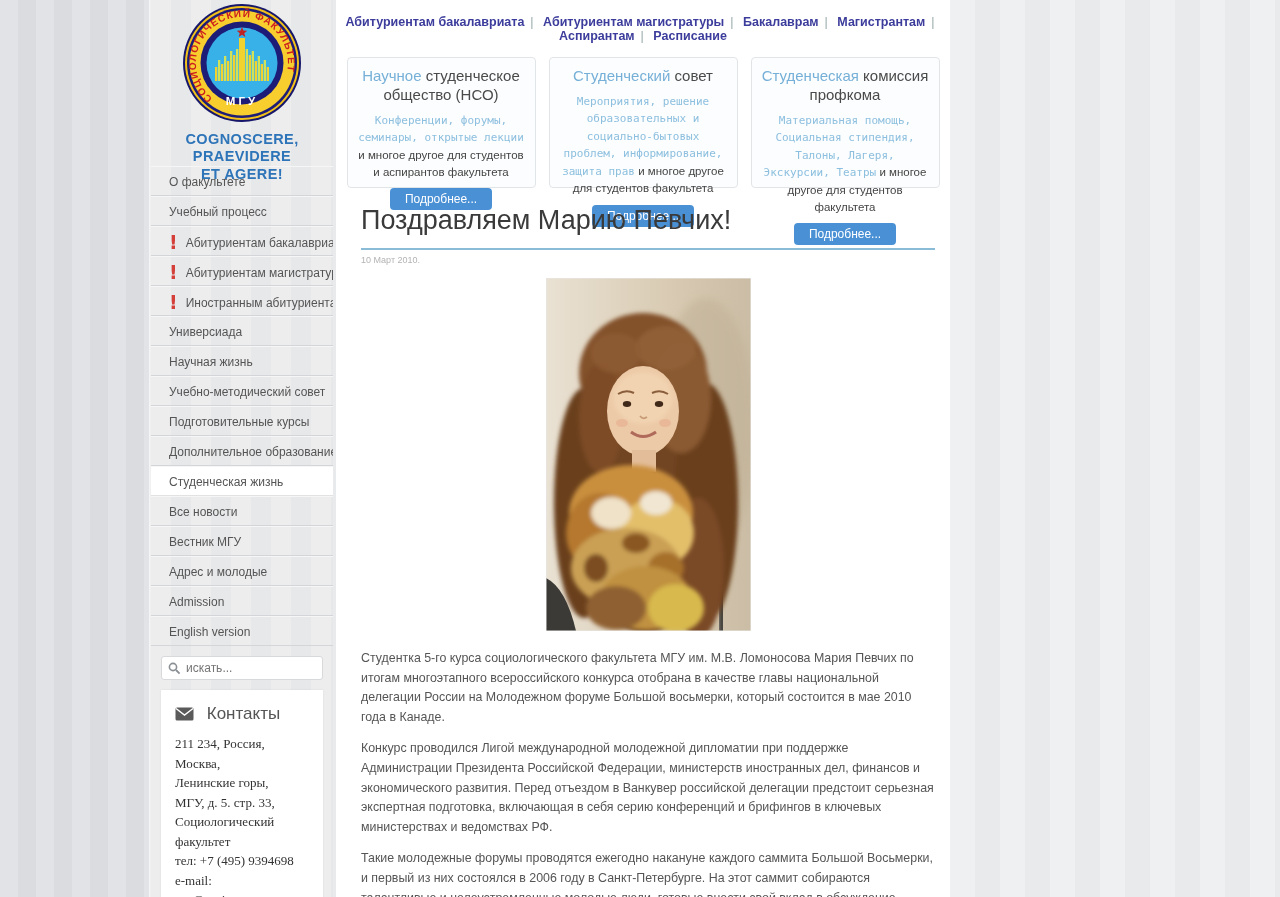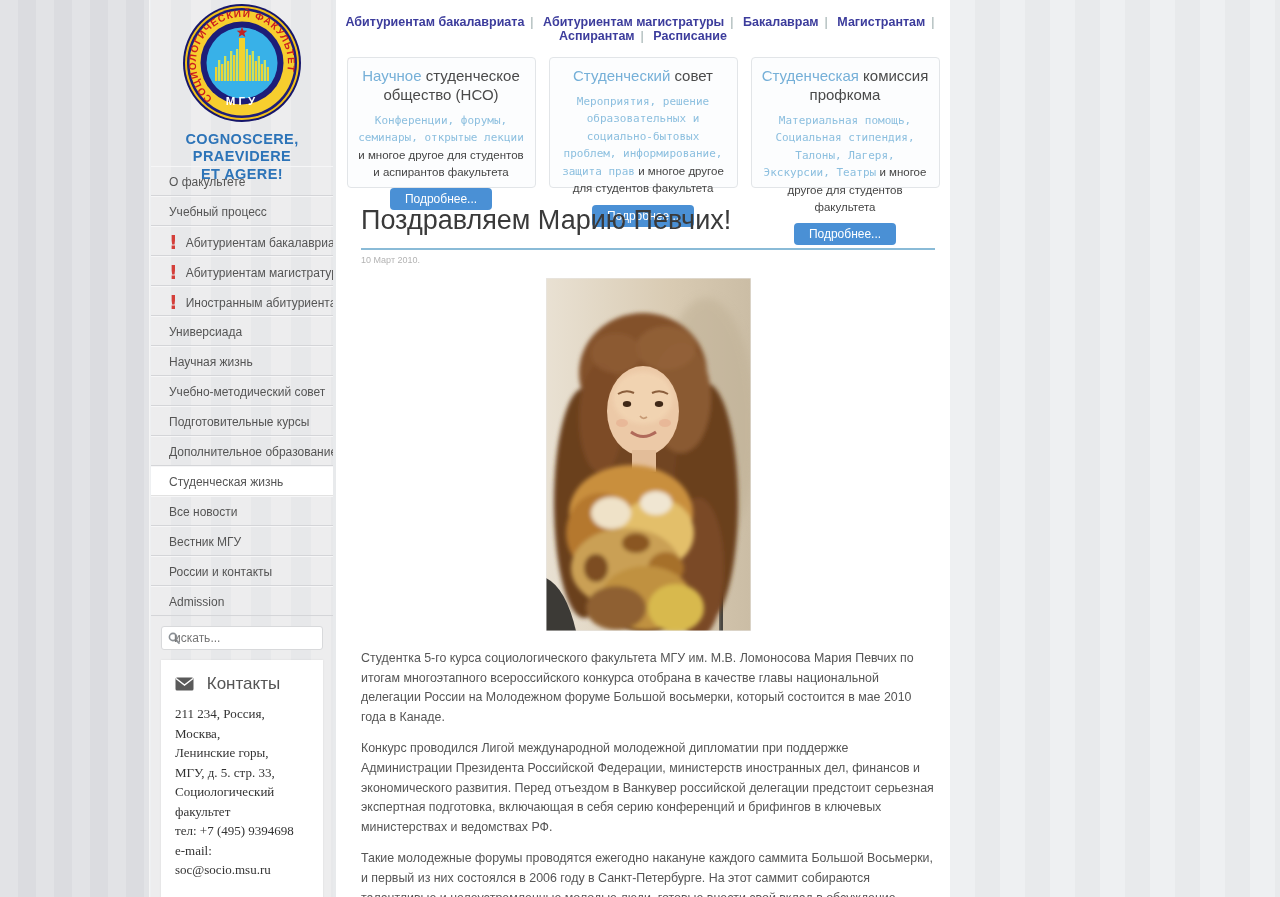--- a/index.html
+++ b/index.html
@@ -39,21 +39,21 @@
     color:#d43f3a; font-weight:900; font-size:19px; margin-right:8px;
     vertical-align:-2px; font-family:"DejaVu Sans", sans-serif;
   }
   .search-wrap { padding:10px 10px 8px 10px; }
   .search-box {
     position:relative; width:100%; height:24px; background:#fff;
     border:1px solid #d8d9db; border-radius:3px;
   }
   .search-box svg { position:absolute; left:6px; top:5px; }
   .search-box input {
-    position:absolute; left:12px; top:0; width:130px; height:22px;
+    position:absolute; left:24px; top:0; width:130px; height:22px;
     border:none; outline:none; font-size:12px; color:#777; background:transparent;
     font-family:"Liberation Sans", sans-serif;
   }
   .contacts {
     margin:2px 10px; background:#fff; padding:14px 14px 18px 14px;
     box-shadow:0 0 2px rgba(0,0,0,.08);
   }
   .contacts-title { font-size:17px; color:#555; margin-bottom:10px; }
   .contacts-title svg { vertical-align:-2px; margin-right:8px; }
   .contacts-body {
@@ -158,22 +158,23 @@
       <li><span class="alert">!</span><span>Абитуриентам магистратуры</span></li>
       <li><span class="alert">!</span><span>Иностранным абитуриентам</span></li>
       <li><span>Универсиада</span></li>
       <li><span>Научная жизнь</span></li>
       <li><span>Учебно-методический совет</span></li>
       <li><span>Подготовительные курсы</span></li>
       <li><span>Дополнительное образование</span></li>
       <li class="active"><span>Студенческая жизнь</span></li>
       <li><span>Все новости</span></li>
       <li><span>Вестник МГУ</span></li>
-      <li><span>России и контакты</span></li>
+      <li><span>Адрес и молодые</span></li>
       <li><span>Admission</span></li>
+      <li><span>English version</span></li>
     </ul>
 
     <div class="search-wrap">
       <div class="search-box">
         <svg width="13" height="13" viewBox="0 0 13 13">
           <circle cx="5" cy="5" r="3.6" fill="none" stroke="#8a8f94" stroke-width="1.6"></circle>
           <line x1="8" y1="8" x2="11.6" y2="11.6" stroke="#8a8f94" stroke-width="1.8"></line>
         </svg>
         <input type="text" placeholder="искать..." style="">
       </div>

